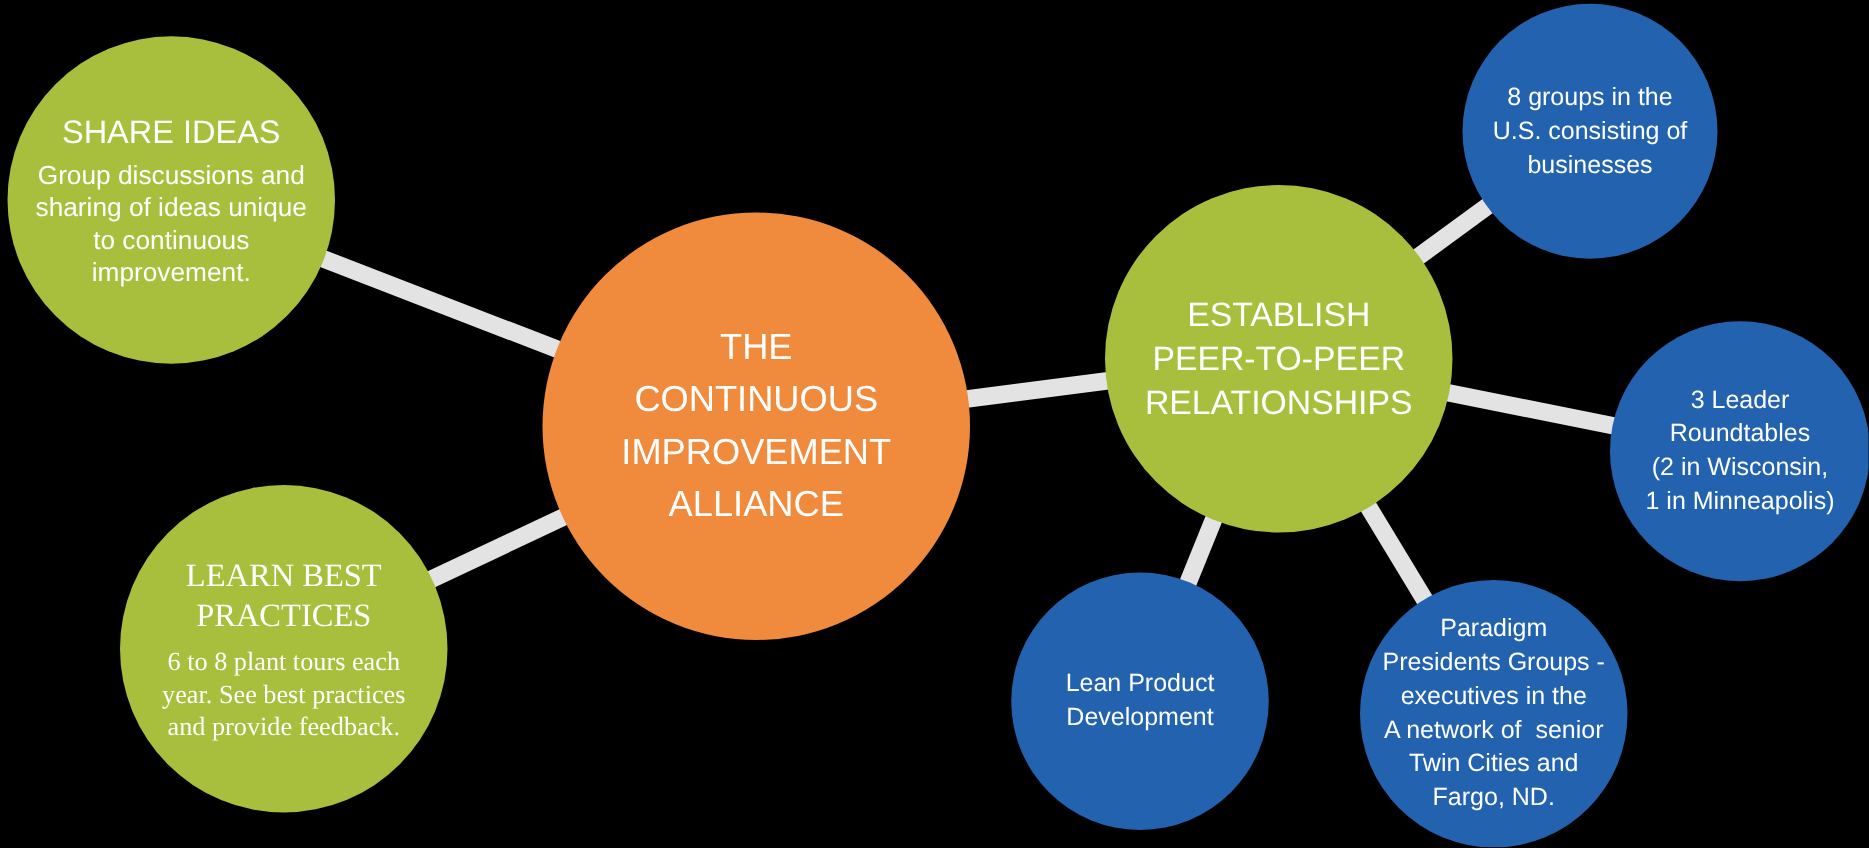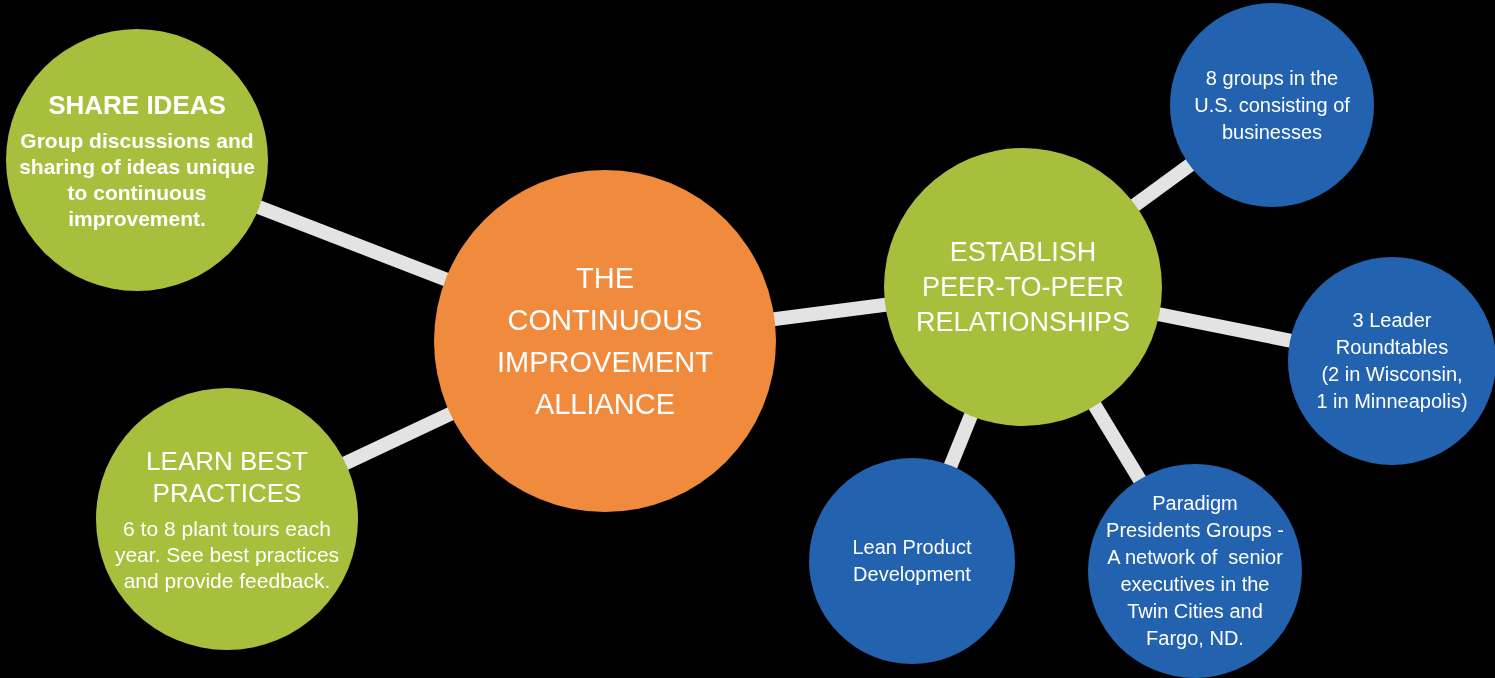--- a/index.html
+++ b/index.html
@@ -35,22 +35,22 @@
     align-items: center;
     justify-content: center;
     text-align: center;
   }
   .node-green  { background: #a7bf3c; }
   .node-orange { background: #f08a3d; }
   .node-blue   { background: #2262ae; }
 
   .line { display: block; white-space: pre; }
 
-  .n-share     { left: 6px;    top: 29px;  width: 262px; height: 262px; font-weight: bold; }
-  .n-learn     { left: 96px;   top: 388px; width: 262px; height: 262px; }
+  .n-share     { left: 6px;    top: 29px;  width: 262px; height: 262px; }
+  .n-learn     { left: 96px;   top: 388px; width: 262px; height: 262px; font-family: Liberation Serif, serif; }
   .n-center    { left: 434px;  top: 170px; width: 342px; height: 342px; }
   .n-establish { left: 884px;  top: 148px; width: 278px; height: 278px; }
   .n-groups8   { left: 1170px; top: 3px;   width: 204px; height: 204px; }
   .n-leader3   { left: 1288px; top: 257px; width: 208px; height: 208px; }
   .n-lean      { left: 809px;  top: 458px; width: 206px; height: 206px; }
   .n-paradigm  { left: 1088px; top: 464px; width: 214px; height: 214px; }
 
   .node-green .title   { font-size: 26px; line-height: 32px; margin-bottom: 7px; }
   .node-green .body    { font-size: 21px; line-height: 26px; }
   .n-center .title     { font-size: 29px; line-height: 42px; }
@@ -134,20 +134,20 @@
     <div class="body">
       <span class="line">Lean Product</span>
       <span class="line">Development</span>
     </div>
   </div>
 
   <div class="node node-blue n-paradigm">
     <div class="body">
       <span class="line">Paradigm</span>
       <span class="line">Presidents Groups -</span>
+      <span class="line">executives in the</span>
       <span class="line">A network of  senior</span>
-      <span class="line">executives in the</span>
       <span class="line">Twin Cities and</span>
       <span class="line">Fargo, ND.</span>
     </div>
   </div>
 
 </div>
 
 </body></html>

